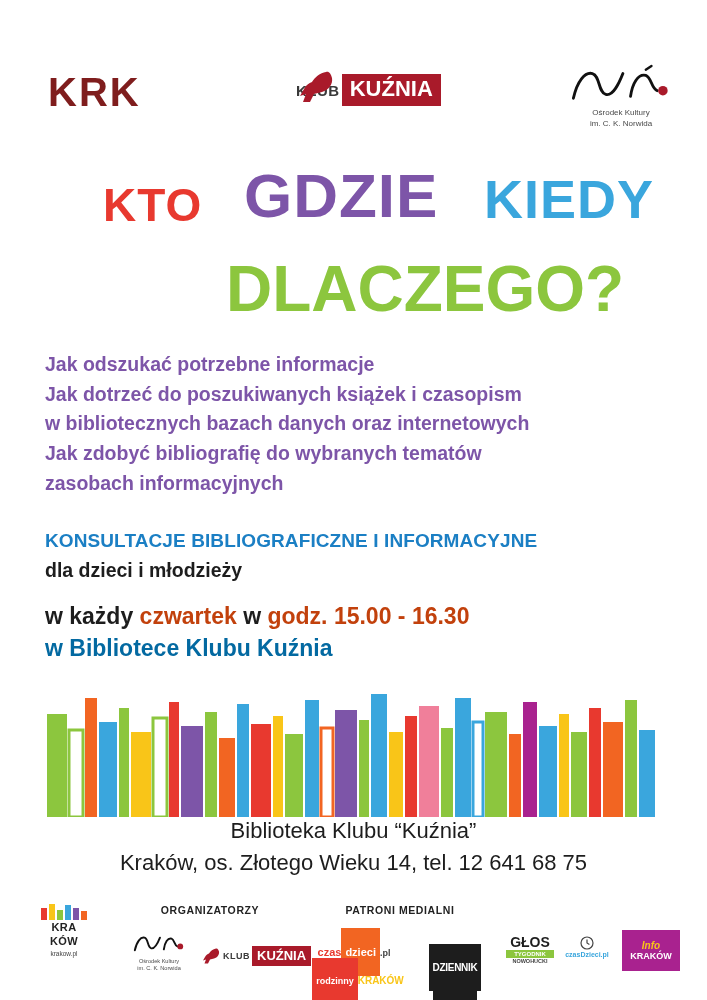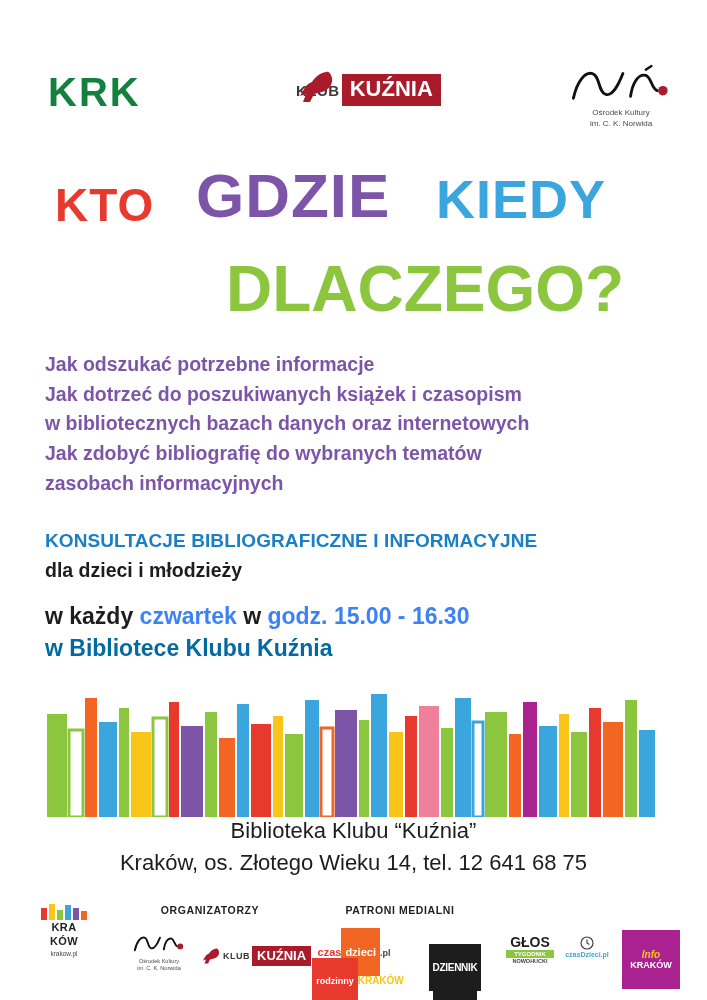--- a/index.html
+++ b/index.html
@@ -16,21 +16,21 @@
   }
 
   
   .top-row {
     position: absolute;
     top: 34px; left: 0; width: 707px; height: 90px;
   }
   .krk-logo {
     position: absolute; left: 48px; top: 38px;
     font-size: 40px; font-weight: bold; letter-spacing: 2px;
-    color: #15803d;
+    color: #7f1d1d;
     font-family: "Liberation Sans", sans-serif;
     line-height: 1;
   }
   .kuznia-top {
     position: absolute; left: 296px; top: 40px;
     display: flex; align-items: center;
   }
   .kuznia-klub {
     font-size: 15px; font-weight: bold; color: #3a3a3a;
     letter-spacing: 0.5px;
@@ -52,21 +52,21 @@
     position: absolute; left: 556px; top: 30px;
     text-align: center; width: 130px;
   }
   .norwid-mark { height: 40px; }
   .norwid-text {
     font-size: 8px; color: #4a4a4a; line-height: 1.35;
   }
 
   
   .headline {
-    position: absolute; top: 160px; left: 0; width: 707px;
+    position: absolute; top: 160px; left: 0; width: 707px; padding-left: 48px;
   }
   .head-line1 {
     position: relative; height: 72px;
   }
   .w-kto {
     position: absolute; left: 55px; top: 18px;
     font-size: 46px; font-weight: bold; color: #e8392f;
     letter-spacing: 1px;
   }
   .w-gdzie {
@@ -105,21 +105,21 @@
   .info-sub {
     color: #1d1d1d;
     font-size: 19.5px; font-weight: bold;
     margin-top: 7px;
   }
   .info-time {
     margin-top: 19px;
     font-size: 23px; font-weight: bold; color: #1d1d1d;
     line-height: 1.38;
   }
-  .info-time .blue { color: #3b82f6; }
+  .info-time .blue { color: #c2410c; }
   .info-place {
     font-size: 23px; font-weight: bold; color: #0369a1;
     line-height: 1.38;
   }
 
   
   .books {
     position: absolute; left: 45px; top: 672px;
     width: 620px; height: 145px;
   }
@@ -361,21 +361,21 @@
             <circle cx="7" cy="7" r="6" fill="none" stroke="#444" stroke-width="1.2"></circle>
             <path d="M7 3.5 V7 L9.4 8.4" stroke="#444" stroke-width="1.2" fill="none"></path>
           </svg>
         </div>
         <div style="color:#3aa6dd; font-size:7px; font-weight:bold;">
           <span>czas</span><span>Dzieci.pl</span>
         </div>
       </div>
 
       <div class="media-item m-krakow">
-        <div style="background:#a9228f; padding:19px 3px;">
+        <div style="background:#a9228f; padding:10px 3px;">
           <div style="color:#f9c518; font-size:10px; font-style:italic;">Info</div>
           <div style="color:#ffffff; font-size:9px; font-weight:bold;">KRAKÓW</div>
         </div>
       </div>
 
     </div>
   </div>
 </div>
 
 </body></html>

